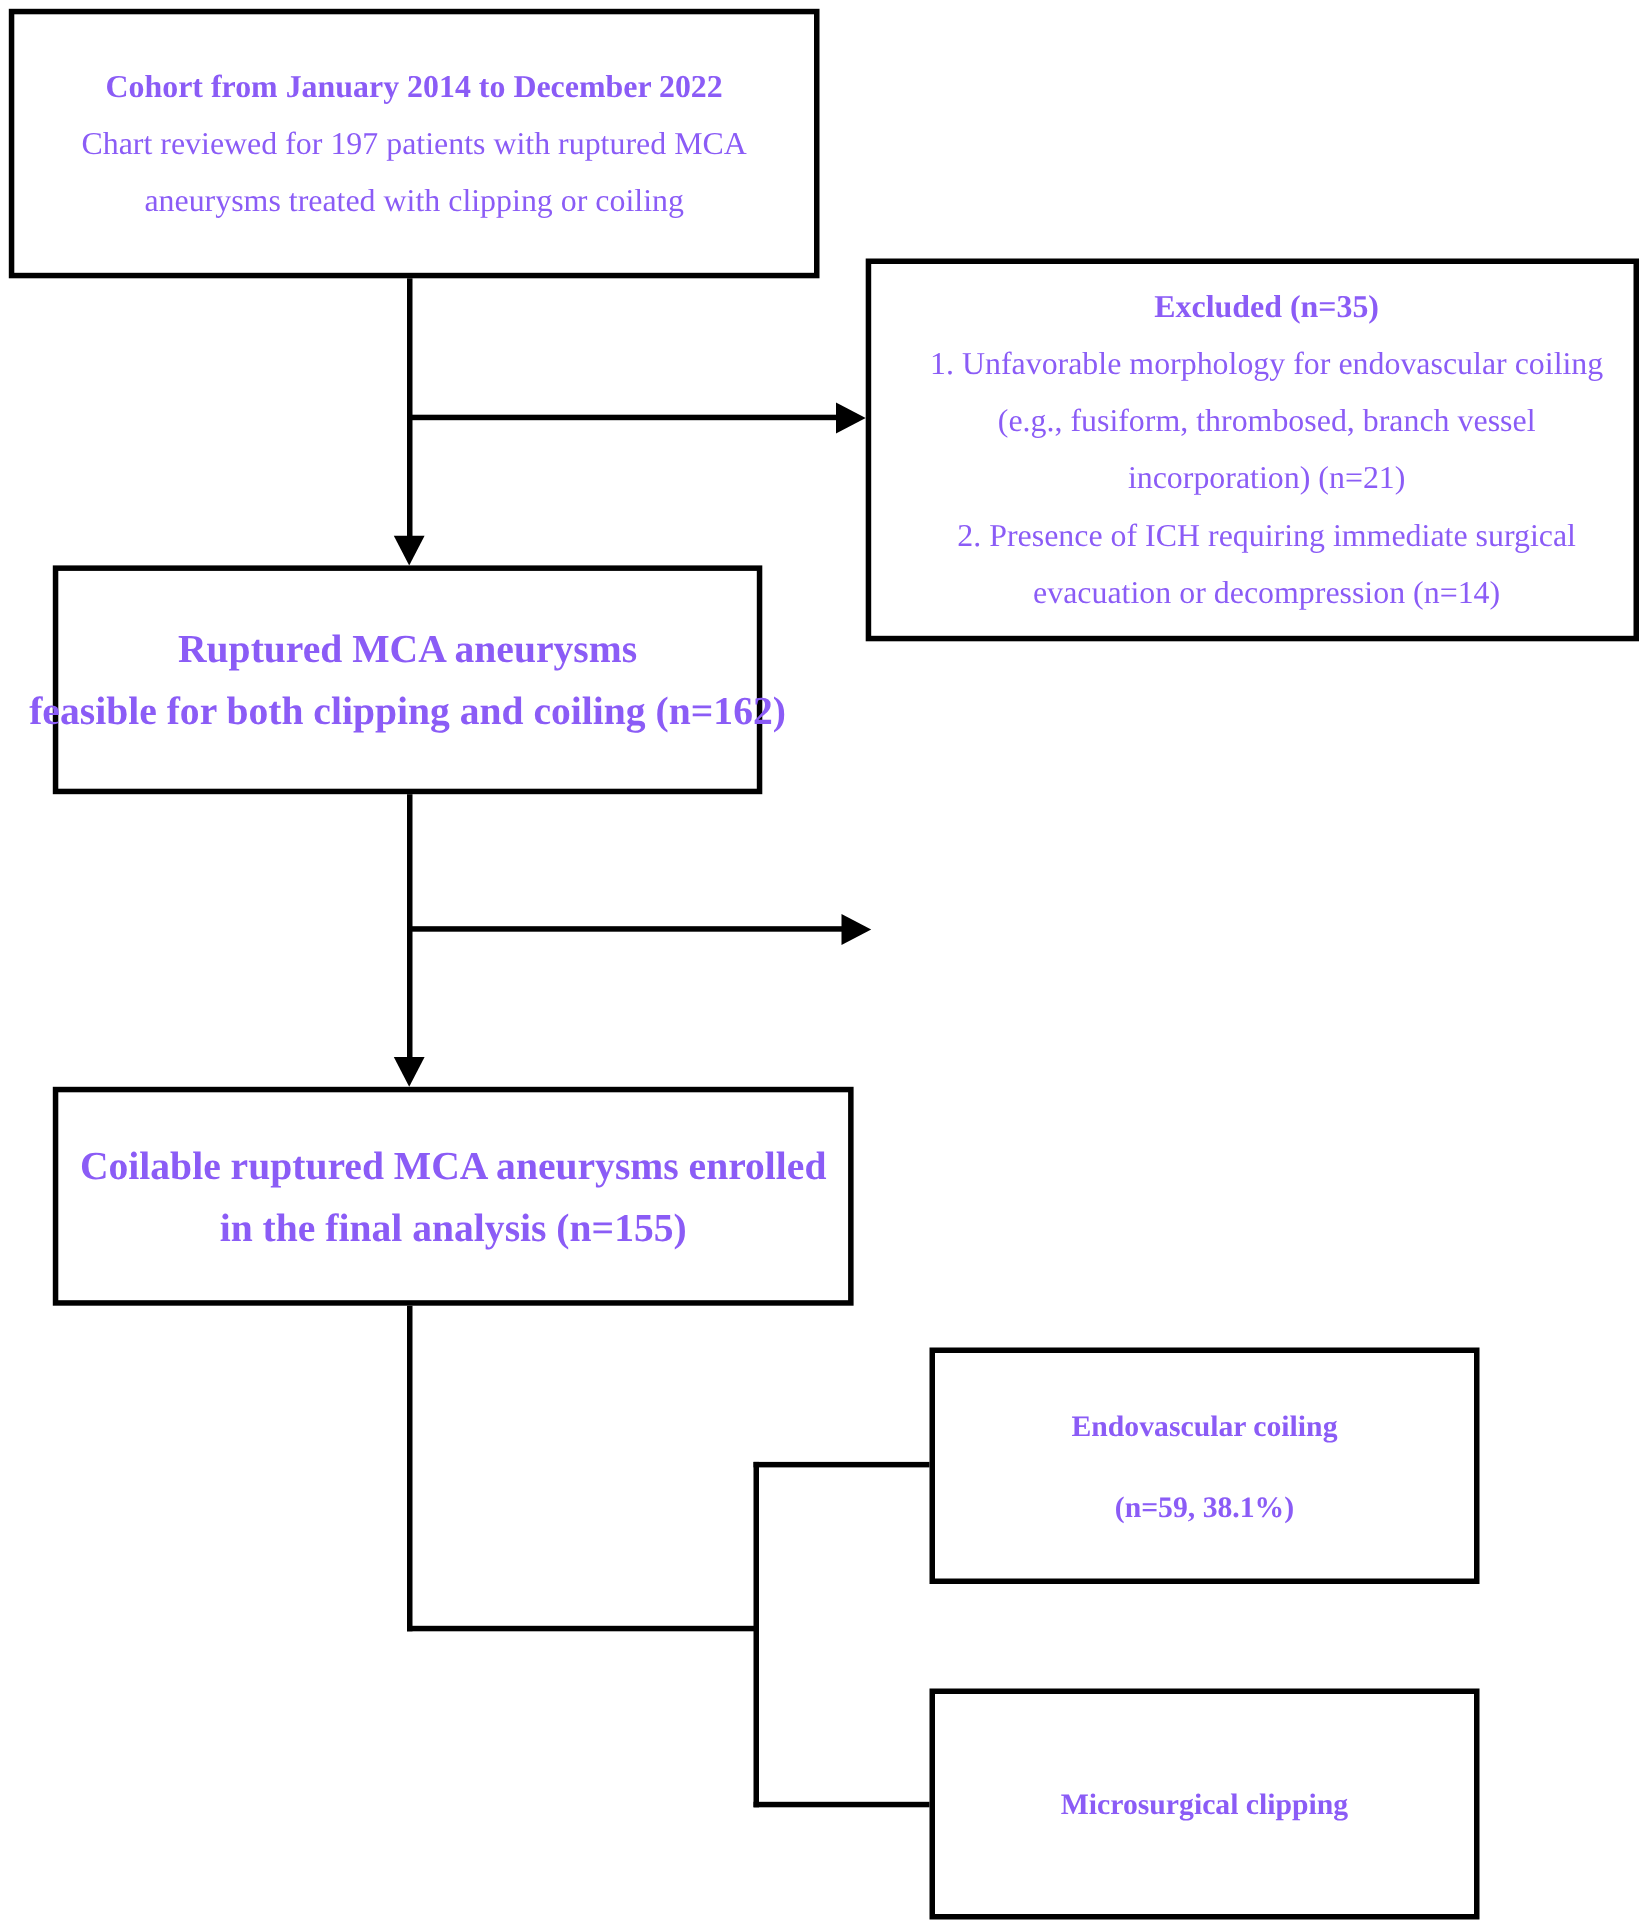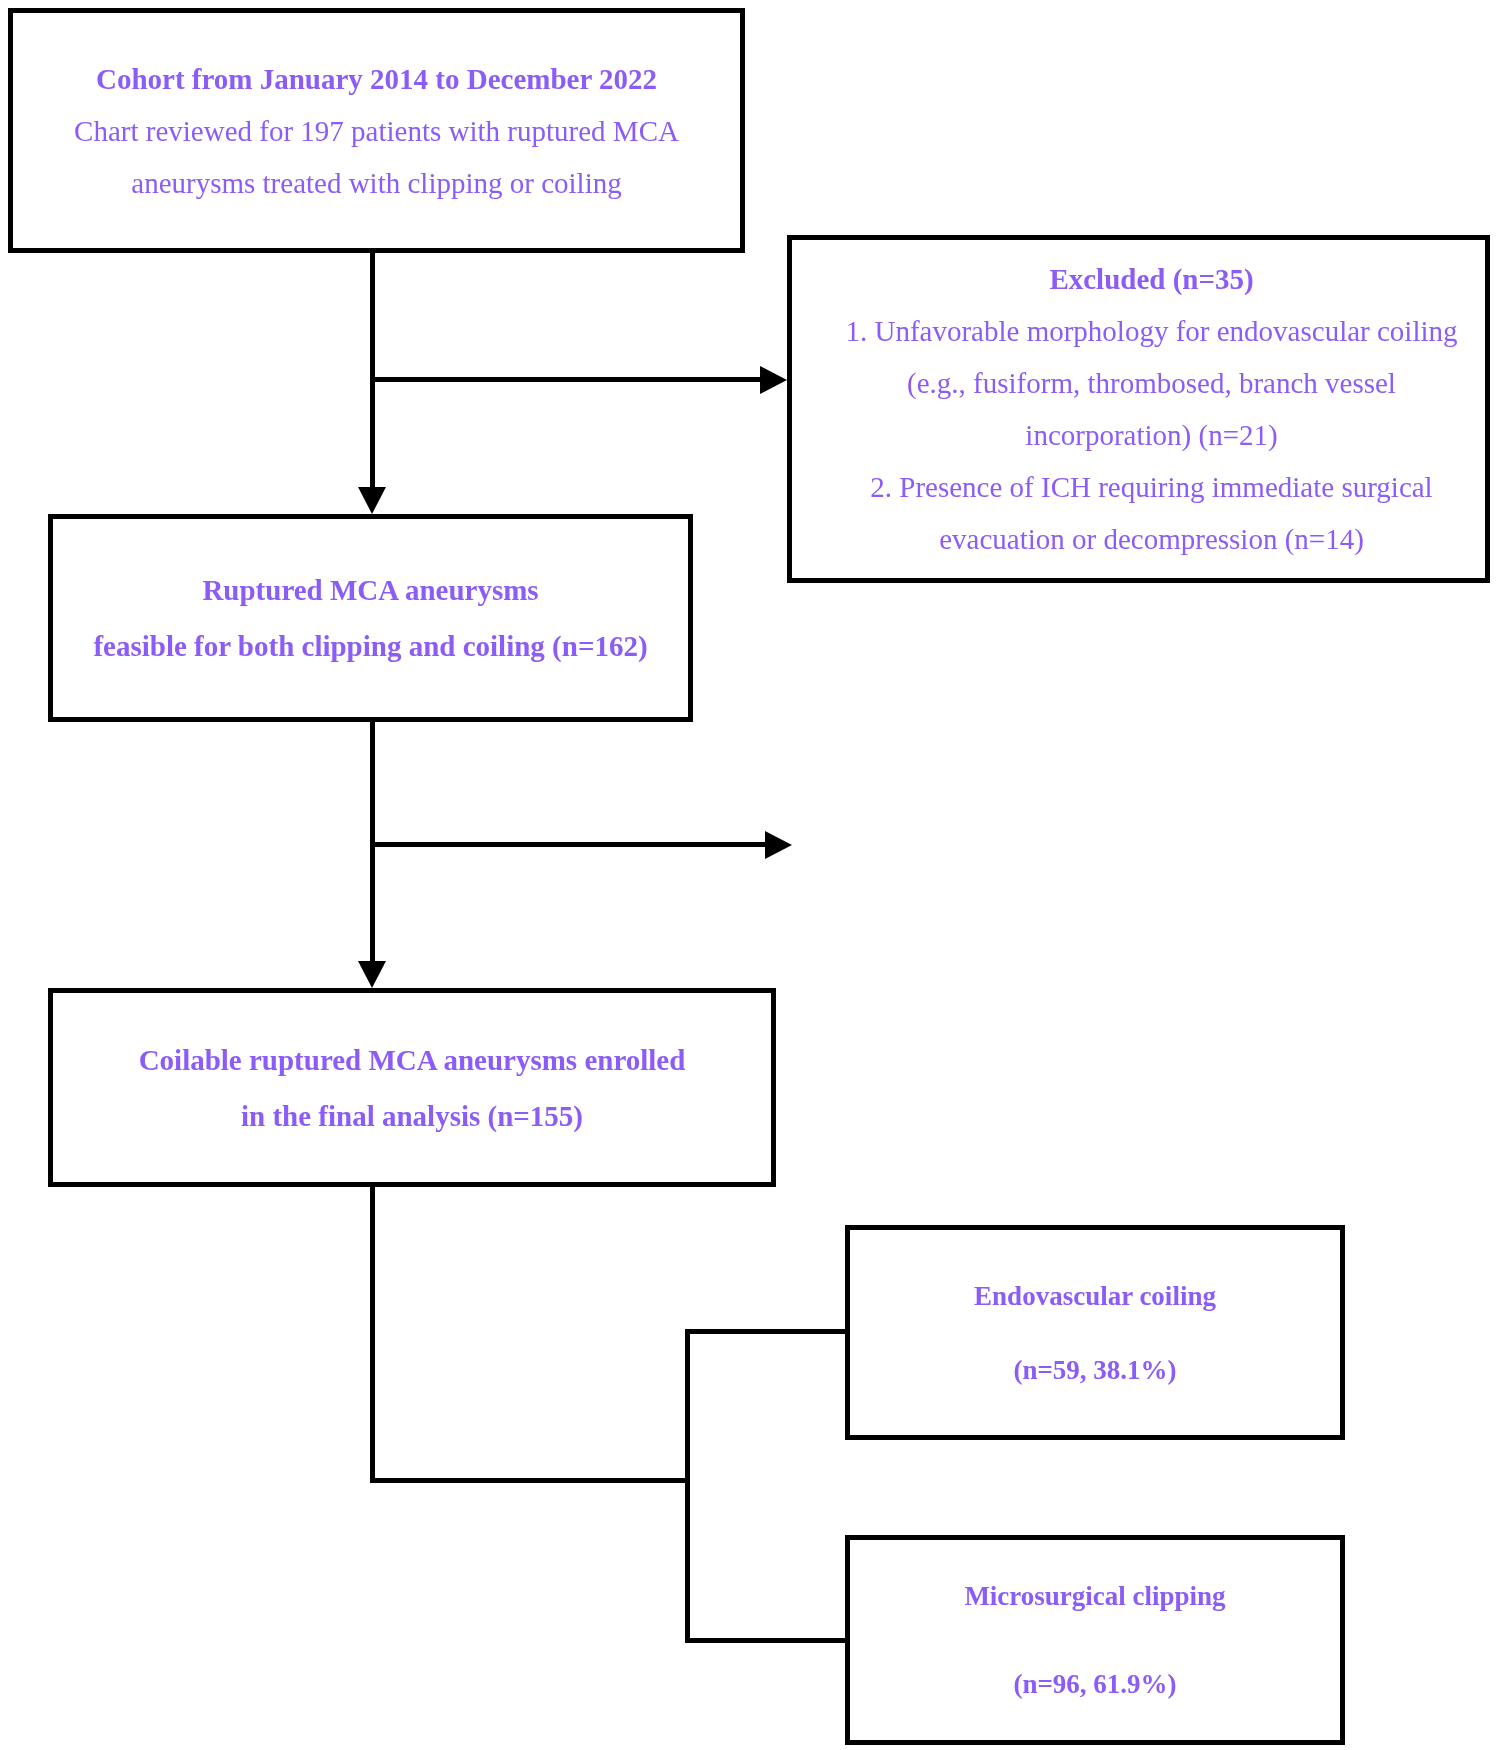--- a/index.html
+++ b/index.html
@@ -26,21 +26,21 @@
     justify-content: center;
     align-items: center;
     text-align: center;
   }
   .tline {
     white-space: nowrap;
     font-size: 29px;
     line-height: 52px;
   }
   .bold { font-weight: bold; }
-  .mid-label .tline { font-size: 29px; line-height: 56px; }
+  .mid-label .tline { font-size: 36px; line-height: 56px; }
   .big-label .tline  { font-size: 27px; line-height: 74px; }
   .vline, .hline {
     position: absolute;
     background: #000000;
   }
   .arr-down {
     position: absolute;
     width: 0; height: 0;
     border-left: 14px solid transparent;
     border-right: 14px solid transparent;
@@ -85,21 +85,20 @@
     <div class="tline bold">in the final analysis (n=155)</div>
   </div>
 
   <div class="box big-label" style="left:845px; top:1225px; width:500px; height:215px;">
     <div class="tline bold">Endovascular coiling</div>
     <div class="tline bold">(n=59, 38.1%)</div>
   </div>
 
   <div class="box big-label" style="left:845px; top:1535px; width:500px; height:210px;gap:14px;">
     <div class="tline bold">Microsurgical clipping</div>
-    <div class="tline bold">(n=96, 61.9%)</div>
   </div>
 
   <div class="vline" style="left:370px; top:253px; width:5px; height:235px;"></div>
   <div class="arr-down" style="left:358px; top:487px;"></div>
 
   <div class="hline" style="left:370px; top:377px; width:391px; height:5px;"></div>
   <div class="arr-right" style="left:760px; top:366px;"></div>
 
   <div class="vline" style="left:370px; top:722px; width:5px; height:240px;"></div>
   <div class="arr-down" style="left:358px; top:961px;"></div>

